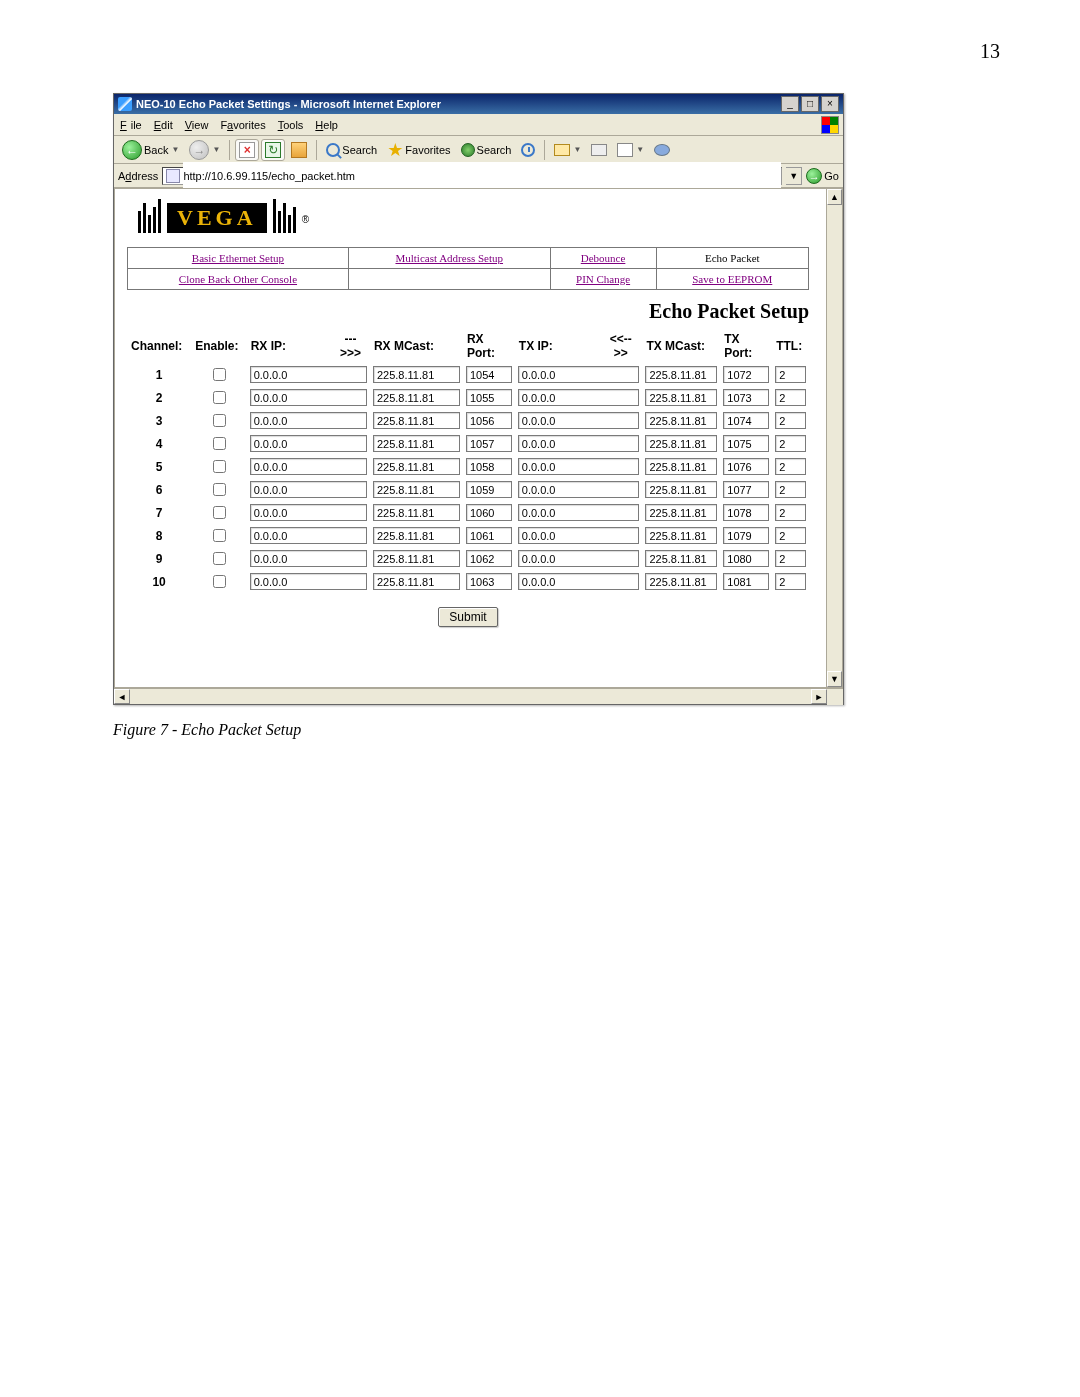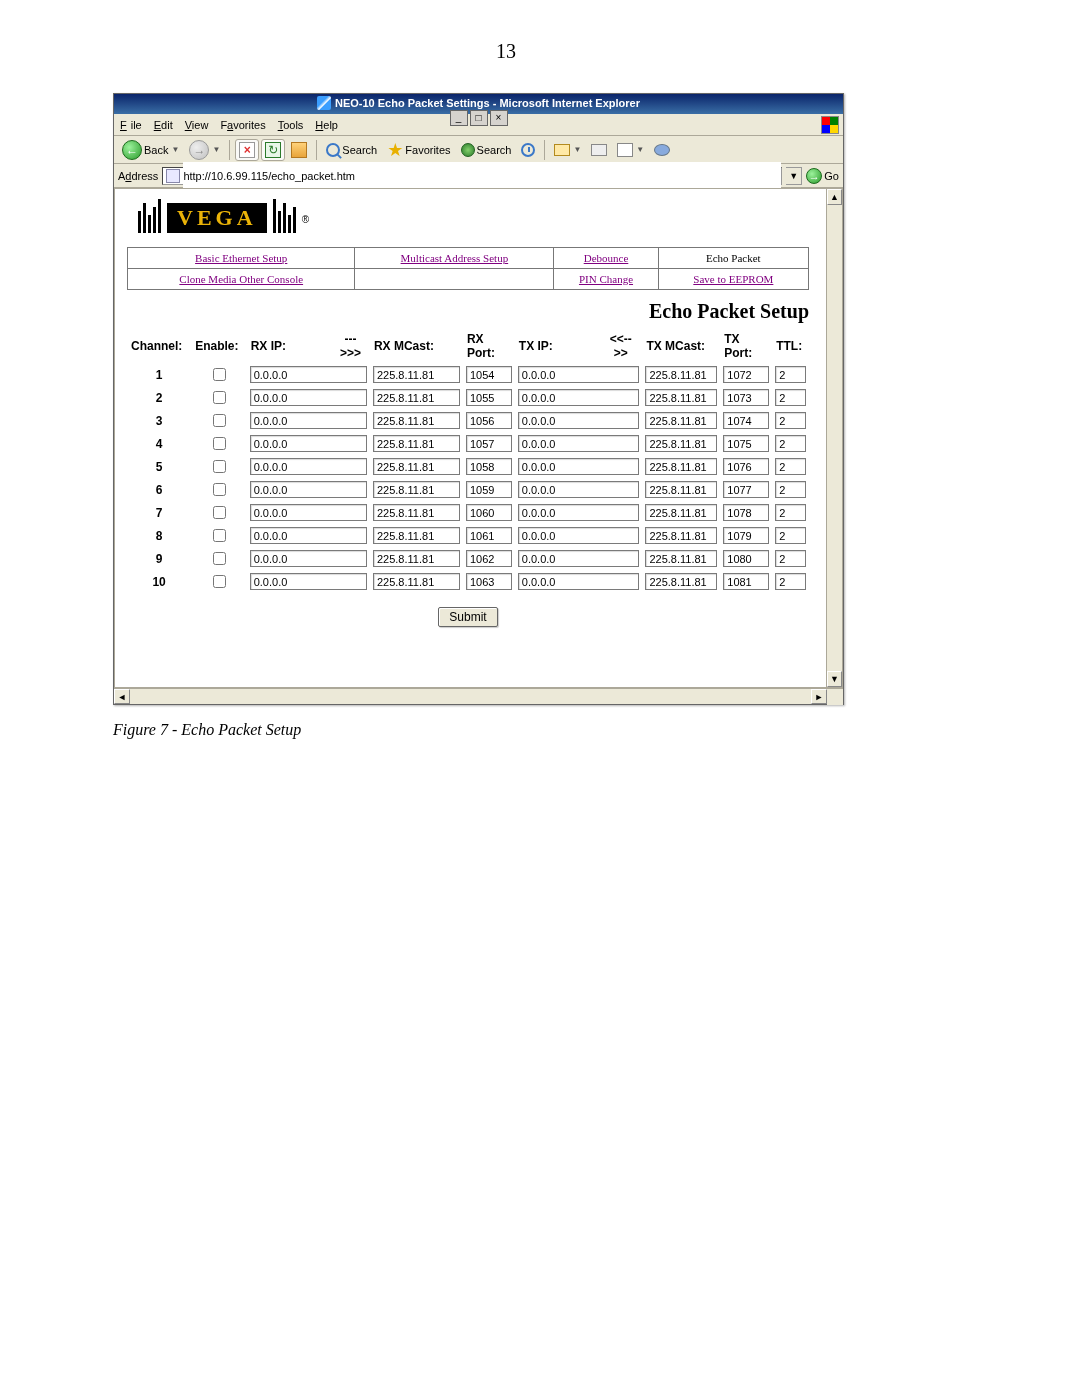--- a/index.html
+++ b/index.html
@@ -3,21 +3,21 @@
 <meta charset="utf-8">
 <style>
   * { box-sizing: border-box; }
   body {
     margin: 0;
     font-family: "Times New Roman", serif;
     background: #fff;
     width: 1080px;
   }
   .page-number {
-    text-align: center;
+    text-align: right;
     padding: 40px 80px 20px 0;
     font-size: 20px;
     margin-left: 12px;
   }
   .browser-shell {
     width: 731px;
     border: 1px solid #666;
     margin: 10px 0 10px 113px;
     font-family: Tahoma, Arial, sans-serif;
     font-size: 11px;
@@ -26,21 +26,20 @@
   }
   
   .titlebar {
     background: linear-gradient(to bottom,#0a246a 0%,#3a6ea5 100%);
     color:#fff;
     height:20px;
     padding:2px 4px;
     display:flex;
     align-items:center;
     justify-content:space-between;
-    flex-direction:column;
   }
   .titlebar .ie-icon {
     width:14px;height:14px;margin-right:4px;
     background: linear-gradient(135deg,#3b9eff 40%,#fff 55%,#3b9eff 60%);
     border-radius:2px;display:inline-block;
   }
   .titlebar .title-text { font-weight:bold; display:flex; align-items:center;}
   .titlebar .win-btns { display:flex; gap:2px;}
   .win-btn {
     width:18px;height:16px;background:#d6d3ce;border:1px solid #666;
@@ -290,21 +289,21 @@
 
       <table class="navgrid">
         <tbody>
             <tr>
           <td><a>Basic Ethernet Setup</a></td>
           <td><a>Multicast Address Setup</a></td>
           <td><a>Debounce</a></td>
           <td class="current">Echo Packet</td>
         </tr>
         <tr>
-          <td><a>Clone Media Other Console</a></td>
+          <td><a>Clone Back Other Console</a></td>
           <td></td>
           <td><a>PIN Change</a></td>
           <td><a>Save to EEPROM</a></td>
         </tr>
       </tbody>
         </table>
 
       <h2 class="page-title">Echo Packet Setup</h2>
 
       <table class="echo-table">

